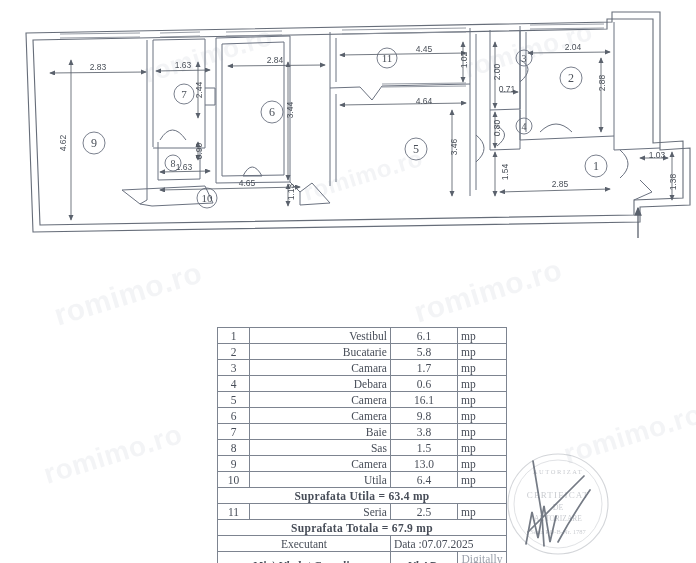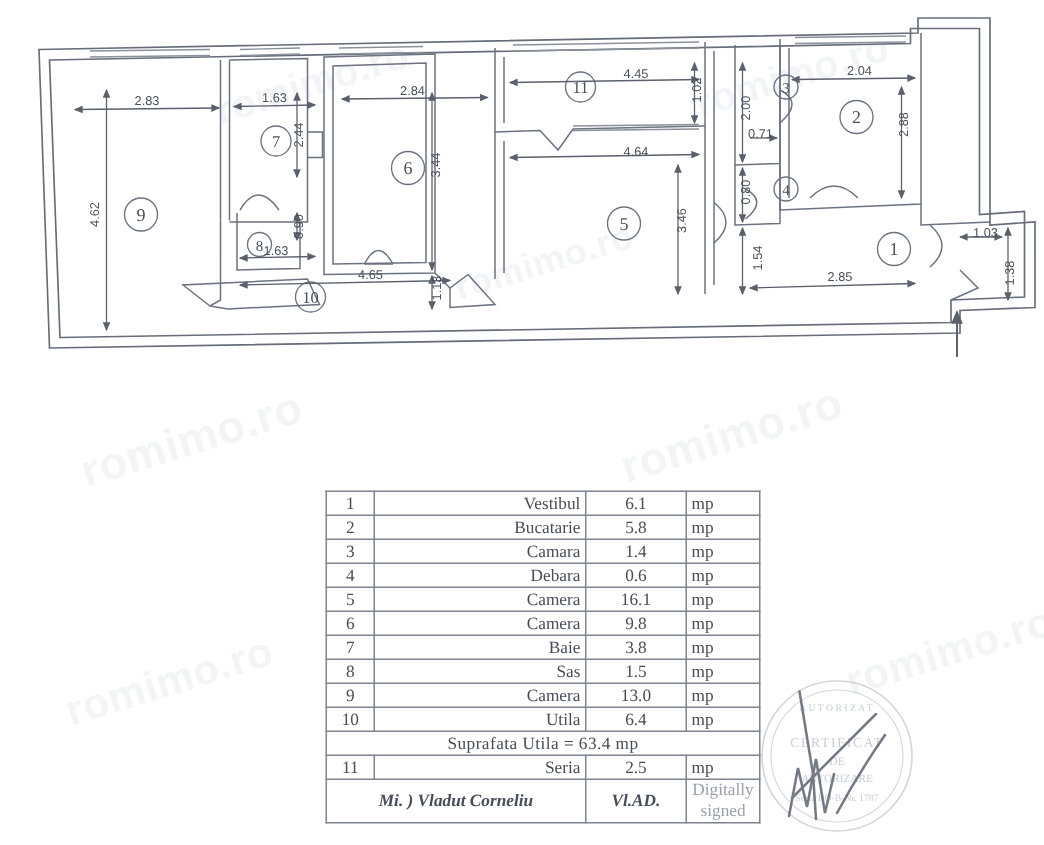--- a/index.html
+++ b/index.html
@@ -65,21 +65,21 @@
     font-size: 11.5px;
     padding: 0 3px;
     background: transparent;
   }
   td.c-idx  { width: 26px;  text-align: center; }
   td.c-name { width: 140px; text-align: right; padding-left: 7px; }
   td.c-val  { width: 62px;  text-align: center; }
   td.c-unit { width: 42px;  }
   td.summary {
     text-align: center;
-    font-weight: 400;
+    font-weight: 700;
     font-size: 12px;
     letter-spacing: 0.3px;
   }
   td.exec-label {
     text-align: center;
     font-size: 11.5px;
   }
   td.exec-date {
     text-align: left;
     padding-left: 5px;
@@ -304,21 +304,21 @@
       </tr>
       <tr>
         <td class="c-idx">2</td>
         <td class="c-name">Bucatarie</td>
         <td class="c-val">5.8</td>
         <td class="c-unit">mp</td>
       </tr>
       <tr>
         <td class="c-idx">3</td>
         <td class="c-name">Camara</td>
-        <td class="c-val">1.4</td>
+        <td class="c-val">1.7</td>
         <td class="c-unit">mp</td>
       </tr>
       <tr>
         <td class="c-idx">4</td>
         <td class="c-name">Debara</td>
         <td class="c-val">0.6</td>
         <td class="c-unit">mp</td>
       </tr>
       <tr>
         <td class="c-idx">5</td>
@@ -357,20 +357,27 @@
         <td class="c-unit">mp</td>
       </tr>
       <tr>
         <td class="summary" colspan="4">Suprafata  Utila = 63.4 mp</td>
       </tr>
       <tr>
         <td class="c-idx">11</td>
         <td class="c-name">Seria</td>
         <td class="c-val">2.5</td>
         <td class="c-unit">mp</td>
+      </tr>
+      <tr>
+        <td class="summary" colspan="4">Suprafata Totala = 67.9 mp</td>
+      </tr>
+      <tr>
+        <td class="exec-label" colspan="2">Executant</td>
+        <td class="exec-date" colspan="2">Data :07.07.2025</td>
       </tr>
       <tr>
         <td class="exec-name" colspan="2">Mi. ) Vladut Corneliu</td>
         <td class="exec-name">Vl.AD.</td>
         <td class="exec-sig">Digitally signed</td>
       </tr>
     </tbody>
   </table>
 </div>
 

